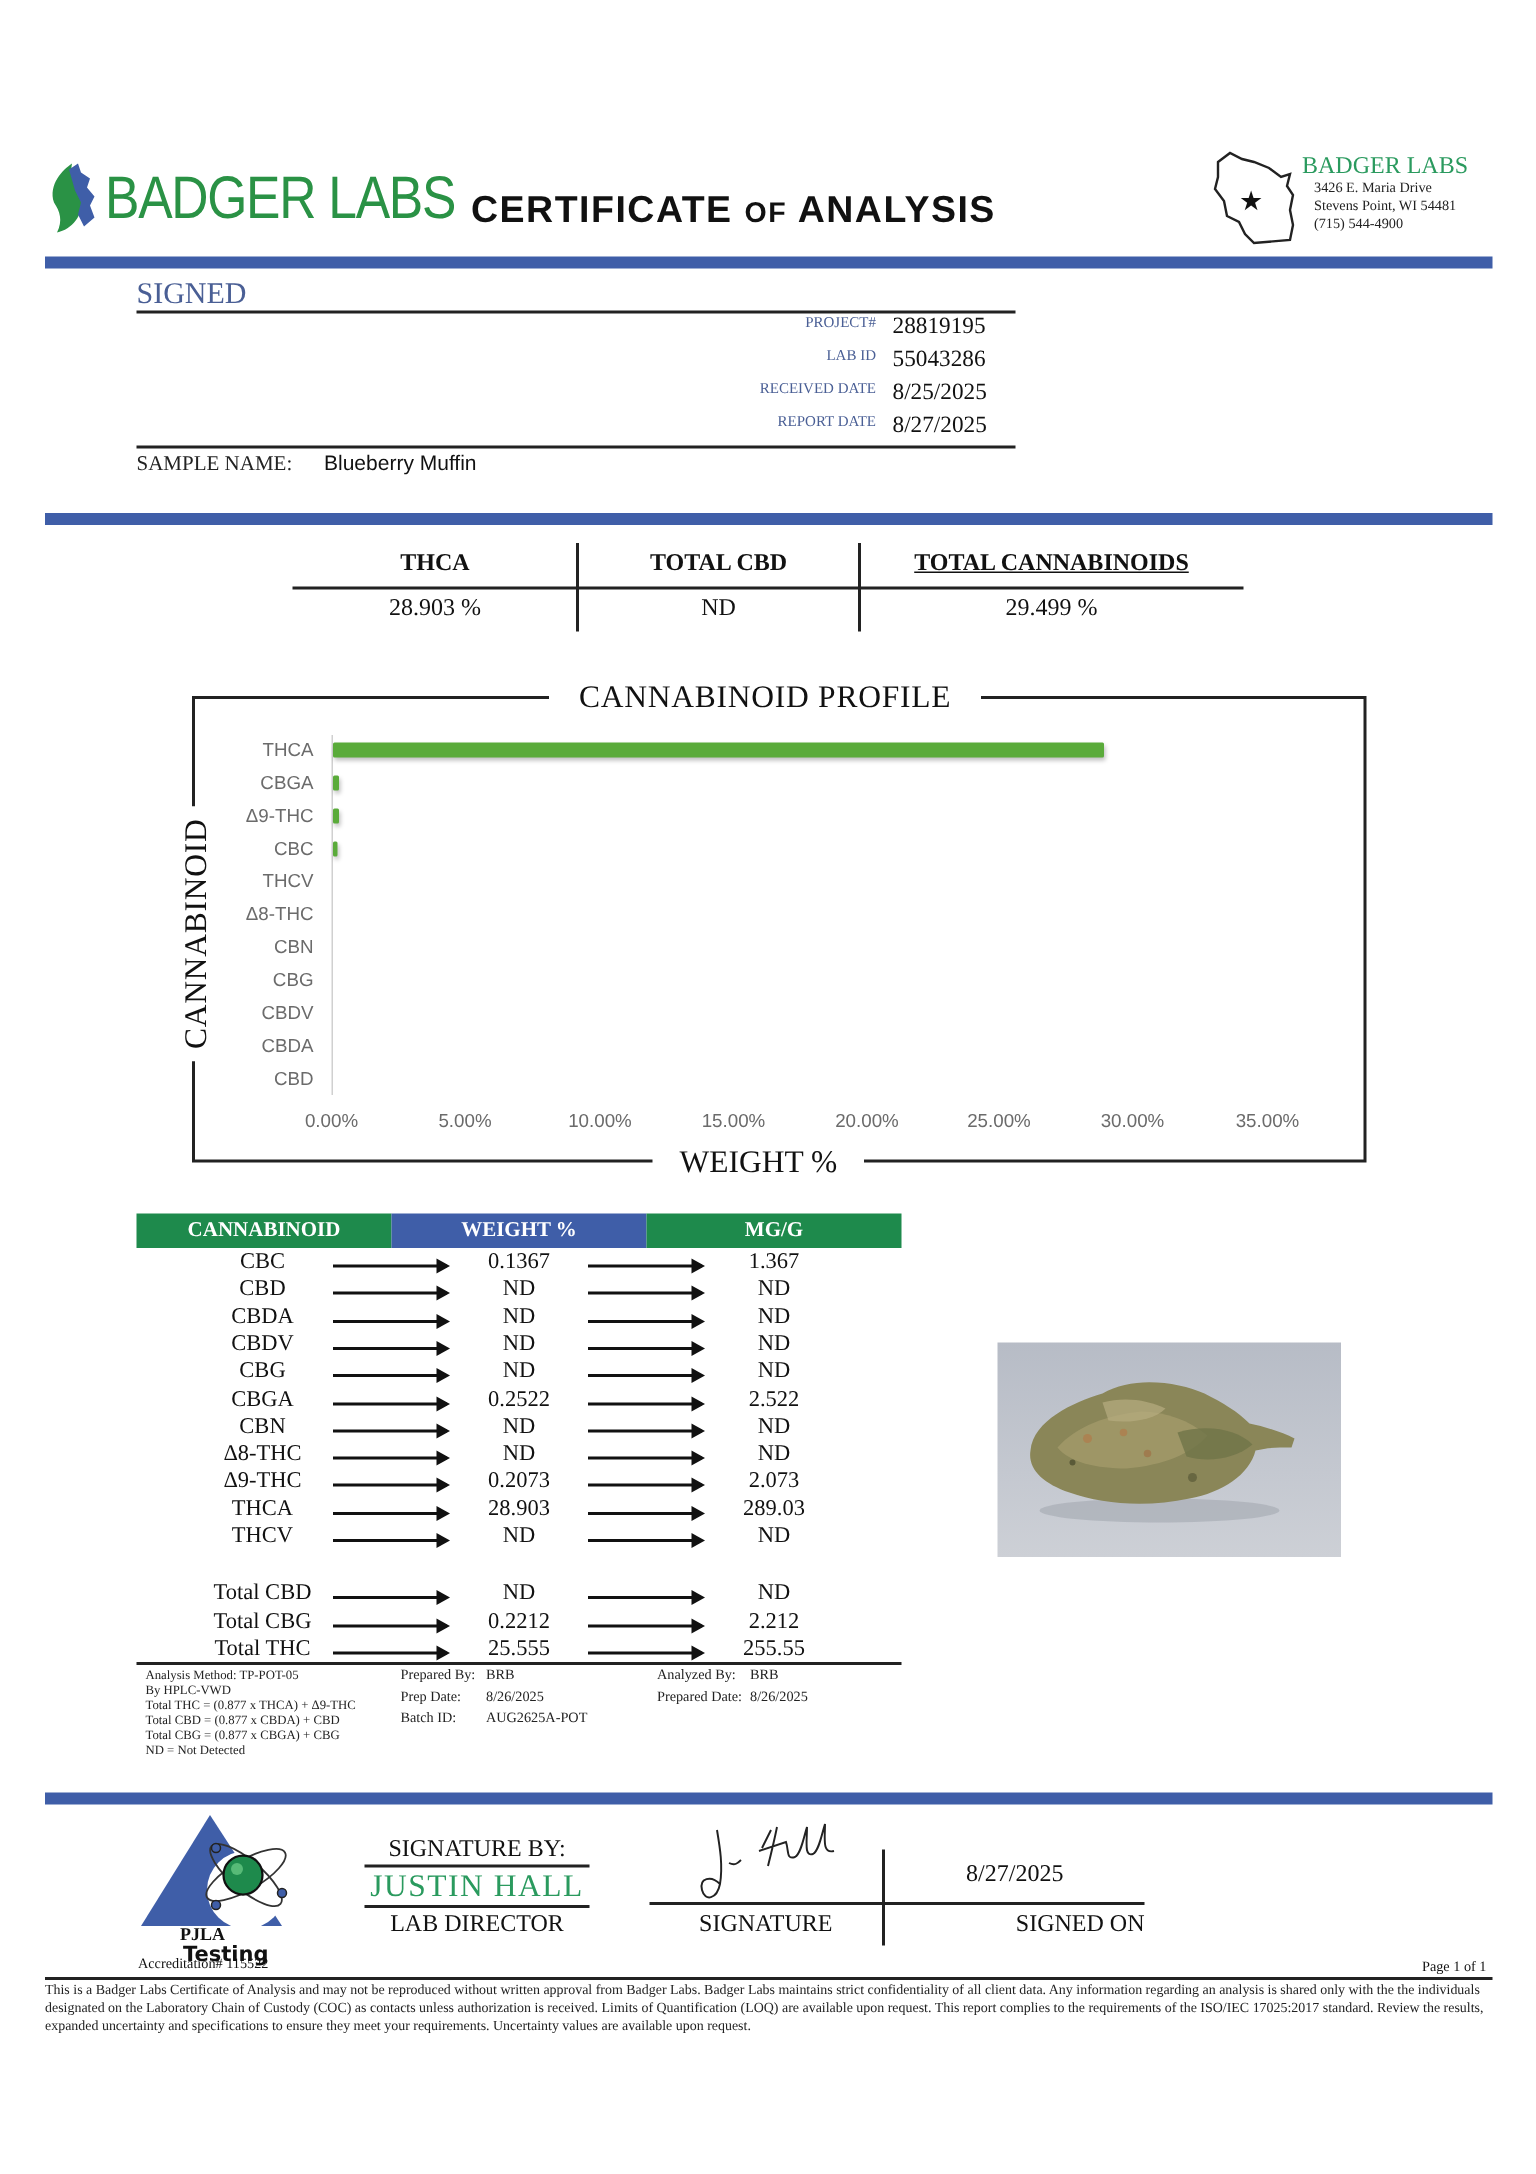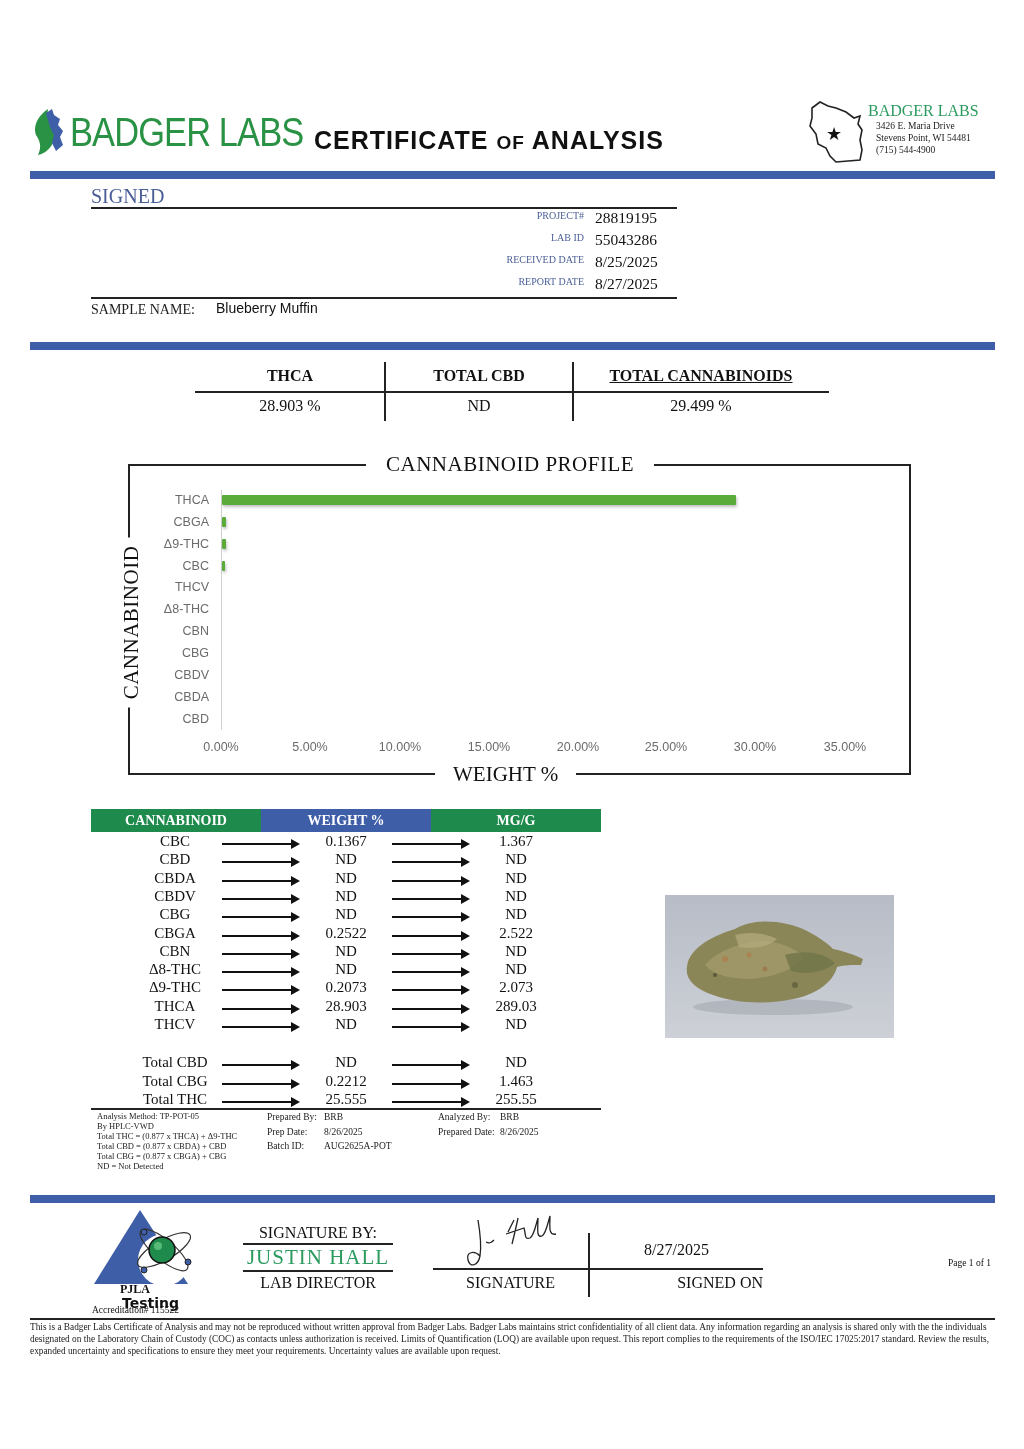--- a/index.html
+++ b/index.html
@@ -205,21 +205,21 @@
     <div class="abs row-val" style="left:461px;top:1016px">ND</div>
     <div class="abs row-name" style="top:1054px">Total CBD</div>
     <div class="abs arrow" style="left:222px;width:76px;top:1064px"></div>
     <div class="abs row-val" style="left:291px;top:1054px">ND</div>
     <div class="abs arrow" style="left:392px;width:76px;top:1064px"></div>
     <div class="abs row-val" style="left:461px;top:1054px">ND</div>
     <div class="abs row-name" style="top:1072.5px">Total CBG</div>
     <div class="abs arrow" style="left:222px;width:76px;top:1082.5px"></div>
     <div class="abs row-val" style="left:291px;top:1072.5px">0.2212</div>
     <div class="abs arrow" style="left:392px;width:76px;top:1082.5px"></div>
-    <div class="abs row-val" style="left:461px;top:1072.5px">1.463</div>
+    <div class="abs row-val" style="left:461px;top:1072.5px">2.212</div>
     <div class="abs row-name" style="top:1091px">Total THC</div>
     <div class="abs arrow" style="left:222px;width:76px;top:1101px"></div>
     <div class="abs row-val" style="left:291px;top:1091px">25.555</div>
     <div class="abs arrow" style="left:392px;width:76px;top:1101px"></div>
     <div class="abs row-val" style="left:461px;top:1091px">255.55</div>
   </div>
 
 <div class="abs hline" style="left:91px;top:1108px;width:510px;height:1.5px;"></div>
 
 <div class="abs fine" style="left:97px;top:1111px">
@@ -285,15 +285,15 @@
   <path d="M18 8 C20 20 22 32 20 44 C18 54 10 56 8 48 C6 40 14 38 20 44" fill="none" stroke="#222" stroke-width="1.3"></path>
   <path d="M26 30 C30 32 32 30 34 28" fill="none" stroke="#222" stroke-width="1.2"></path>
   <path d="M48 20 C50 16 52 12 54 8 M58 6 C56 16 54 24 52 32 M46 22 C52 20 58 18 64 16 C66 22 64 28 70 26 C74 24 76 12 78 6 C78 16 76 26 82 24 C86 22 88 10 90 4 C90 14 88 24 96 22" fill="none" stroke="#222" stroke-width="1.3"></path>
 </svg>
 <div class="abs hline" style="left:433px;top:1268px;width:330px;height:1.5px;"></div>
 <div class="abs vline" style="left:588px;top:1233px;height:64px;"></div>
 <div class="abs" style="left:433px;top:1274px;width:155px;text-align:center;font-size:16px;">SIGNATURE</div>
 <div class="abs" style="left:590px;top:1241px;width:173px;text-align:center;font-size:16px;">8/27/2025</div>
 <div class="abs" style="left:590px;top:1274px;width:173px;text-align:right;font-size:16px;">SIGNED ON</div>
 
-<div class="abs" style="right:33px;top:1258px;font-size:9.5px;">Page 1 of 1</div>
+<div class="abs" style="right:33px;top:1307px;font-size:9.5px;">Page 1 of 1</div>
 <div class="abs hline" style="left:30px;top:1318px;width:965px;height:2px;"></div>
 <div class="abs foot-text">This is a Badger Labs Certificate of Analysis and may not be reproduced without written approval from Badger Labs. Badger Labs maintains strict confidentiality of all client data. Any information regarding an analysis is shared only with the the individuals designated on the Laboratory Chain of Custody (COC) as contacts unless authorization is received. Limits of Quantification (LOQ) are available upon request. This report complies to the requirements of the ISO/IEC 17025:2017 standard. Review the results, expanded uncertainty and specifications to ensure they meet your requirements. Uncertainty values are available upon request.</div>
 
 </body></html>

